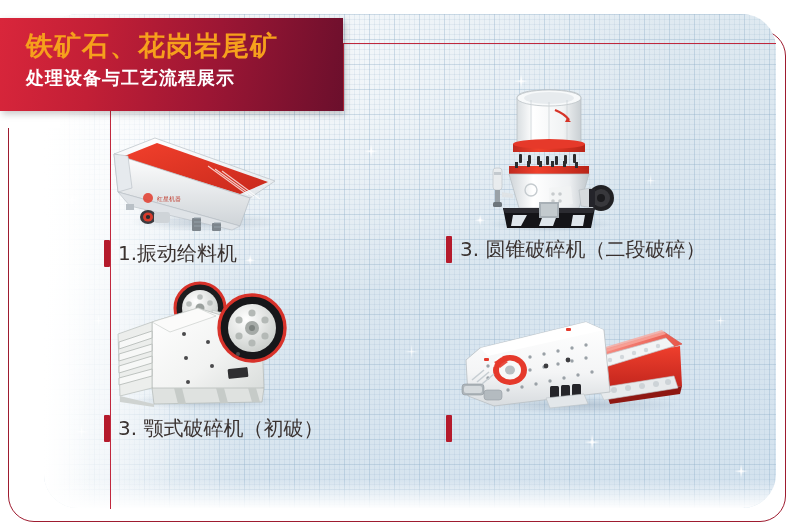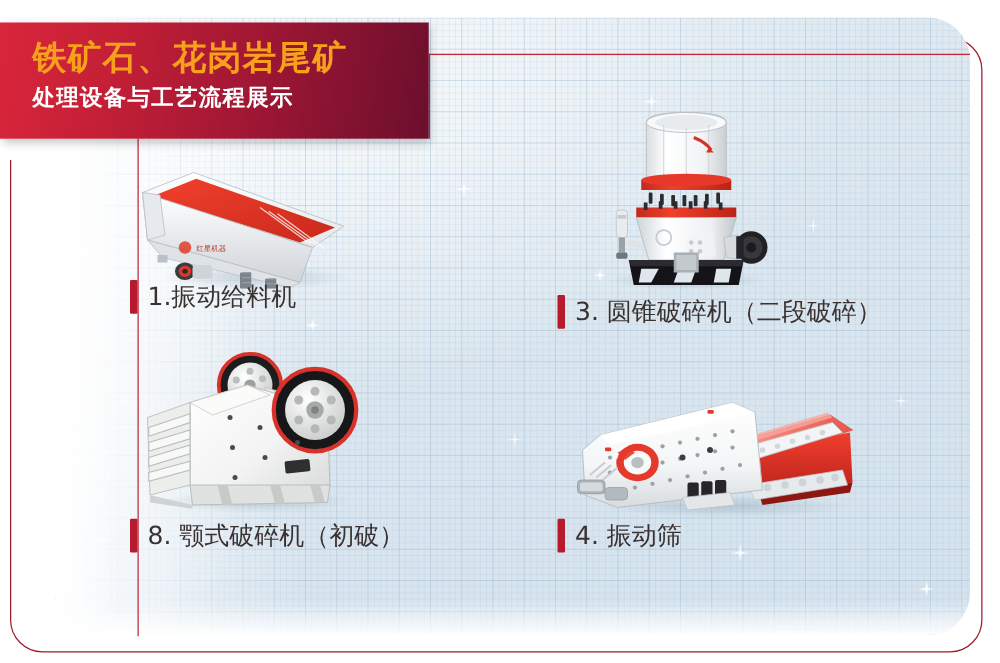--- a/index.html
+++ b/index.html
@@ -206,21 +206,21 @@
         <rect x="112" y="97" width="9" height="8" rx="1"></rect>
       </g>
       <g stroke="#95a0a8" stroke-width="1" fill="none">
         <path d="M94 92 h7 M94 96 h7 M94 100 h7"></path>
         <path d="M114 97 h7 M114 101 h7"></path>
       </g>
       <rect x="26" y="78" width="8" height="6" fill="#b9c0c6"></rect>
     </svg>
   </div>
 
-  <div class="label" style="left:104px;top:224px;">
+  <div class="label" style="left:104px;top:240px;">
     <div class="bar"></div>
     <div class="txt">1.振动给料机</div>
   </div>
 
   <div class="mshadow" style="left:130px;top:392px;width:150px;height:18px;"></div>
   <div class="machine" style="left:112px;top:276px;width:185px;height:133px;">
     <svg viewBox="0 0 185 133" width="185" height="133">
       <defs>
         <linearGradient id="jcBody" x1="0" y1="0" x2="1" y2="1">
           <stop offset="0" stop-color="#ffffff"></stop>
@@ -308,21 +308,21 @@
       <g fill="#c6cbc8">
         <polygon points="62,112 70,112 74,128 66,128"></polygon>
         <polygon points="104,112 112,112 116,127 108,127"></polygon>
         <polygon points="136,112 144,112 148,126 140,126"></polygon>
       </g>
     </svg>
   </div>
 
   <div class="label" style="left:104px;top:415px;">
     <div class="bar"></div>
-    <div class="txt">8. 颚式破碎机（初破）</div>
+    <div class="txt">3. 颚式破碎机（初破）</div>
   </div>
 
   <div class="mshadow" style="left:487px;top:216px;width:125px;height:16px;"></div>
   <div class="machine" style="left:483px;top:82px;width:160px;height:148px;">
     <svg viewBox="0 0 160 148" width="160" height="148">
       <defs>
         <linearGradient id="ccTop" x1="0" y1="0" x2="1" y2="0">
           <stop offset="0" stop-color="#d9dee1"></stop>
             <stop offset=".25" stop-color="#ffffff"></stop>
           <stop offset=".72" stop-color="#f1f3f4"></stop>
@@ -531,16 +531,15 @@
 
       <g fill="#e5392b">
         <rect x="108" y="28" width="5" height="3" rx="1"></rect>
         <rect x="26" y="58" width="5" height="3" rx="1"></rect>
       </g>
     </svg>
   </div>
 
   <div class="label" style="left:446px;top:415px;">
     <div class="bar"></div>
-    <div class="txt">4. 振动筛</div>
   </div>
 
 </div>
 
 </body></html>

